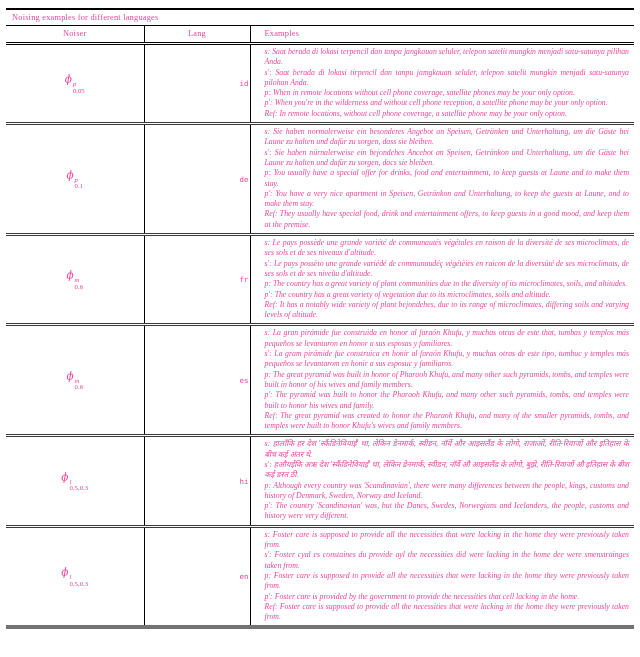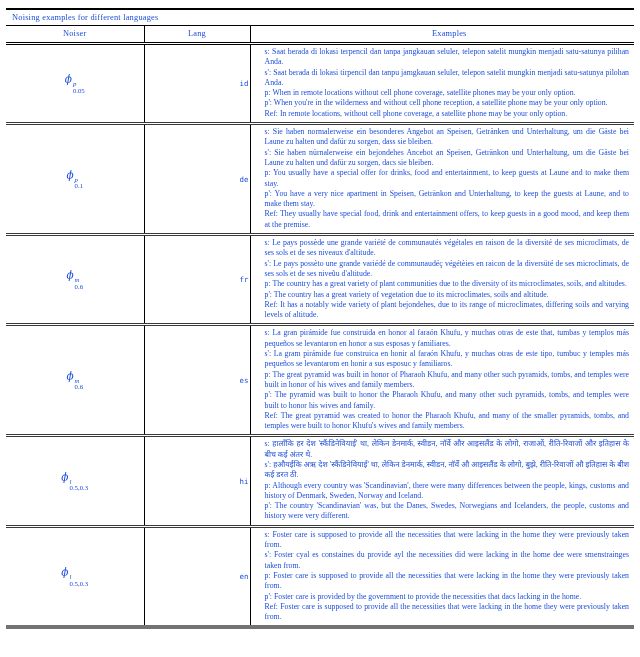--- a/index.html
+++ b/index.html
@@ -8,21 +8,21 @@
     background: #ffffff;
     width: 640px;
     height: 657px;
     overflow: hidden;
   }
   .page {
     box-sizing: border-box;
     width: 640px;
     padding: 8px 4px 0 6px;
     font-family: "Liberation Serif", serif;
-    color: #1d4ed8;
+    color: #ec4899;
   }
   table.noise-table {
     border-collapse: collapse;
     width: 628px;
     table-layout: fixed;
   }
   col.c1 { width: 138px; }
   col.c2 { width: 106px; }
   col.c3 { width: 384px; }
 
@@ -36,21 +36,21 @@
     letter-spacing: 0.2px;
   }
   tr.header-row th {
     border-bottom: 3px double #000;
     font-weight: normal;
     font-size: 8.4px;
     padding: 3px 0 4px 0;
     letter-spacing: 0.2px;
   }
   tr.header-row th.h1, tr.header-row th.h2 { text-align: center; }
-  tr.header-row th.h3 { text-align: center; padding-left: 14px; margin-left: 8px; }
+  tr.header-row th.h3 { text-align: left; padding-left: 14px; margin-left: 8px; }
 
   .vline { border-right: 1px solid #000; }
 
   tbody tr.data-row td {
     border-top: 3px double #3a3a3a;
   }
   tbody tr.data-row:first-child td {
     border-top: none;
   }
   tbody tr.data-row:last-child td {
@@ -92,20 +92,21 @@
     text-align: right;
     font-family: "DejaVu Sans Mono", monospace;
     font-size: 7.4px;
   }
 
   td.examples-cell {
     vertical-align: top;
     padding: 2px 5px 3px 14px;
     font-size: 7.8px;
     line-height: 10.3px;
+    font-style: italic;
   }
   .ex-line {
     text-align: justify;
     text-justify: inter-word;
   }
   .ex-line .lbl { white-space: pre; }
 </style>
 </head>
 <body>
 
@@ -199,19 +200,19 @@
         <tr class="data-row">
           <td class="noiser-cell vline"><span class="phi">ϕ</span><span class="supsub">
               <span class="sup">l</span>
               <span class="sub">0.5,0.3</span>
             </span></td>
           <td class="lang-cell vline">en</td>
           <td class="examples-cell">
             <div class="ex-line"><span class="lbl">s:</span> <span class="txt">Foster care is supposed to provide all the necessities that were lacking in the home they were previously taken from.</span></div>
             <div class="ex-line"><span class="lbl">s':</span> <span class="txt">Foster cyal es constaines du provide ayl the necessities did were lacking in the home dee were smenstrainges taken from.</span></div>
             <div class="ex-line"><span class="lbl">p:</span> <span class="txt">Foster care is supposed to provide all the necessities that were lacking in the home they were previously taken from.</span></div>
-            <div class="ex-line"><span class="lbl">p':</span> <span class="txt">Foster care is provided by the government to provide the necessities that dacs lacking in the home.</span></div>
+            <div class="ex-line"><span class="lbl">p':</span> <span class="txt">Foster care is provided by the government to provide the necessities that cell lacking in the home.</span></div>
             <div class="ex-line"><span class="lbl">Ref:</span> <span class="txt">Foster care is supposed to provide all the necessities that were lacking in the home they were previously taken from.</span></div>
           </td>
         </tr>
       </tbody>
   </table>
 </div>
 
 </body></html>

